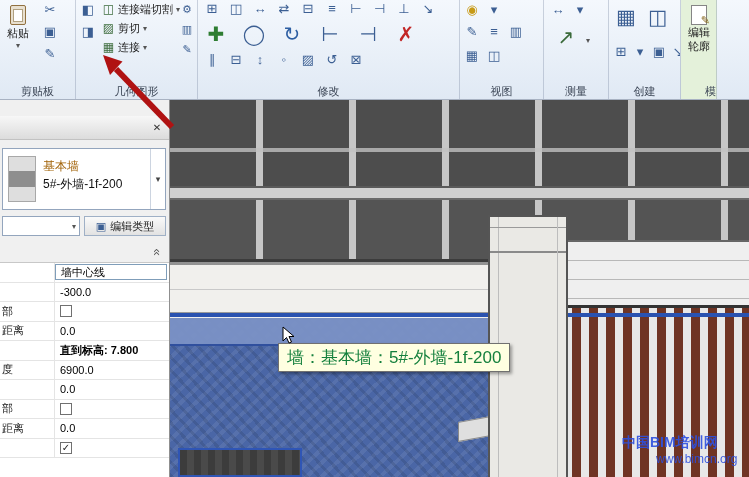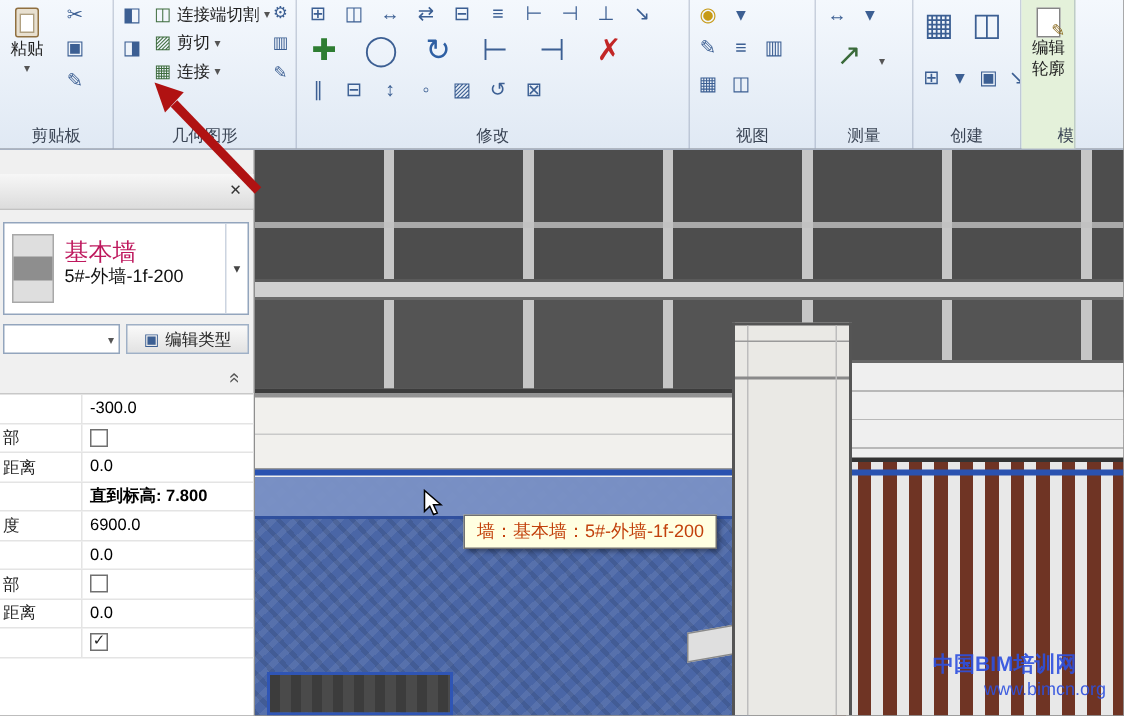--- a/index.html
+++ b/index.html
@@ -55,21 +55,21 @@
   .page .pg-pencil{position:absolute;right:-4px;bottom:-3px;font-size:11px;color:#8a6a20}
   .mode-btn .mlab{font-size:11px;color:#222;line-height:14px}
 
   
   .palette{position:absolute;left:0;top:100px;width:170px;height:377px;background:#f0f0f0;border-right:1px solid #8f8f8f}
   .pal-head{position:absolute;left:0;top:16px;width:100%;height:24px;background:linear-gradient(#f7f7f7,#dcdcdc);border-bottom:1px solid #c2c2c2}
   .pal-close{position:absolute;right:4px;top:4px;width:16px;height:16px;font-size:10px;line-height:15px;text-align:center;color:#333}
   .type-sel{position:absolute;left:2px;top:48px;width:164px;height:62px;background:#fff;border:1px solid #93a5bd}
   .type-thumb{position:absolute;left:5px;top:7px;width:28px;height:46px;background:#dedede;border:1px solid #a8a8a8}
   .type-thumb::after{content:"";position:absolute;left:0;right:0;top:14px;height:16px;background:#8e8e8e}
-  .type-fam{position:absolute;left:40px;top:9px;font-size:16px;color:#be185d}
+  .type-fam{position:absolute;left:40px;top:9px;font-size:12px;color:#a16207}
   .type-name{position:absolute;left:40px;top:27px;font-size:12px;color:#111;white-space:nowrap}
   .type-dd{position:absolute;right:0;top:0;width:15px;height:100%;border-left:1px solid #ccd4e0;display:flex;align-items:center;justify-content:center;font-size:9px;color:#444}
   .combo{position:absolute;left:2px;top:116px;width:78px;height:20px;background:#fff;border:1px solid #93a5bd}
   .combo .dd{position:absolute;right:3px;top:5px}
   .edit-type{position:absolute;left:84px;top:116px;width:82px;height:20px;background:linear-gradient(#fafafa,#e2e2e2);
     border:1px solid #9fb0c6;display:flex;align-items:center;justify-content:center;gap:4px;font-size:11px;color:#222}
   .edit-type .eticon{font-size:11px;color:#3c5f93}
   .collapse{position:absolute;right:9px;top:146px;font-size:13px;color:#555;transform:rotate(90deg);line-height:12px}
   .grid{position:absolute;left:0;top:162px;width:169px;height:215px;background:#fff;border-top:1px solid #c8c8c8}
   .prow{display:flex;height:19.5px;border-bottom:1px solid #e4e4e4;align-items:center;font-size:11px}
@@ -102,22 +102,22 @@
   .opening{position:absolute;left:8px;top:348px;width:124px;height:29px;border:2px solid #2f55b5;
     background:repeating-linear-gradient(90deg,#3c3c3c 0 7px,#4a4a4a 7px 14px)}
   .wedge{position:absolute;left:288px;top:318px;width:44px;height:20px;background:#dfdfdf;border:1px solid #8a8a8a;transform:skewY(-10deg)}
   .selline{position:absolute;left:0;top:213px;width:579px;height:4px;background:#2a52b0}
   .pilaster{position:absolute;left:318px;top:115px;width:80px;height:262px;background:#eae9e5;
     border-left:2px solid #555;border-right:2px solid #555;border-top:2px solid #555}
   .pilaster::before{content:"";position:absolute;left:8px;top:0;bottom:0;width:1px;background:#bdbdbd}
   .pilaster::after{content:"";position:absolute;right:8px;top:0;bottom:0;width:1px;background:#bdbdbd}
   .pil-line1{position:absolute;left:0;right:0;top:10px;height:1px;background:#9a9a9a}
   .pil-line2{position:absolute;left:0;right:0;top:34px;height:2px;background:#8a8a8a}
-  .tooltip{position:absolute;left:139px;top:243px;background:#ffffe1;border:1px solid #707070;
-    box-shadow:2px 2px 3px rgba(0,0,0,.35);font-size:12px;color:#c2410c;padding:2px 8px;white-space:nowrap;z-index:7}
+  .tooltip{position:absolute;left:108px;top:243px;background:#ffffe1;border:1px solid #707070;
+    box-shadow:2px 2px 3px rgba(0,0,0,.35);font-size:17px;color:#15803d;padding:2px 8px;white-space:nowrap;z-index:7}
   .cursor{position:absolute;left:112px;top:226px;z-index:8}
   .wm1{position:absolute;left:452px;top:334px;color:#2d50e0;font-weight:bold;font-size:14px;opacity:.9;z-index:7;white-space:nowrap}
   .wm2{position:absolute;left:486px;top:352px;color:#2d50e0;font-size:12px;opacity:.9;z-index:7;white-space:nowrap}
 
   .arrow-svg{position:absolute;left:0;top:0;z-index:60;pointer-events:none}
 </style>
 </head>
 <body>
 
 <div class="app">
@@ -282,20 +282,24 @@
     <div class="combo">
       <span class="dd">▾</span>
     </div>
     <div class="edit-type">
       <span class="eticon">▣</span>
       <span>编辑类型</span>
     </div>
     <span class="collapse">«</span>
 
     <div class="grid">
+      <div class="prow">
+        <span class="plab"></span>
+        <span class="pval boxed">墙中心线</span>
+      </div>
       <div class="prow">
         <span class="plab"></span>
         <span class="pval">-300.0</span>
       </div>
       <div class="prow">
         <span class="plab">部</span>
         <span class="pval">
             <span class="cb"></span>
           </span>
       </div>

